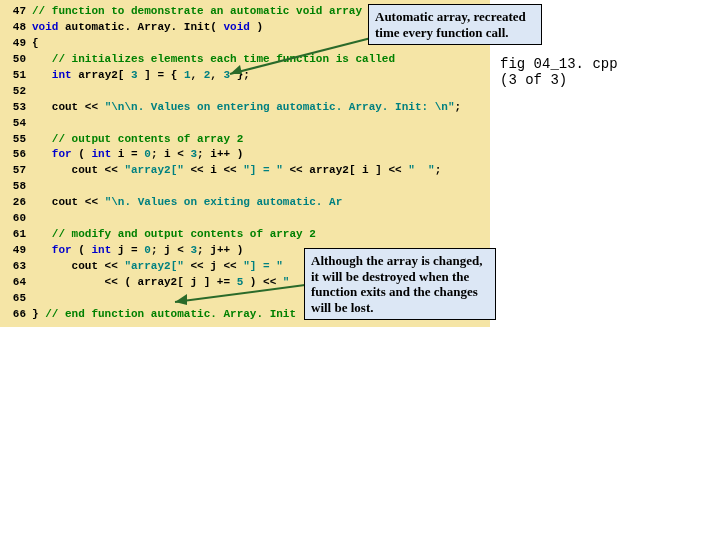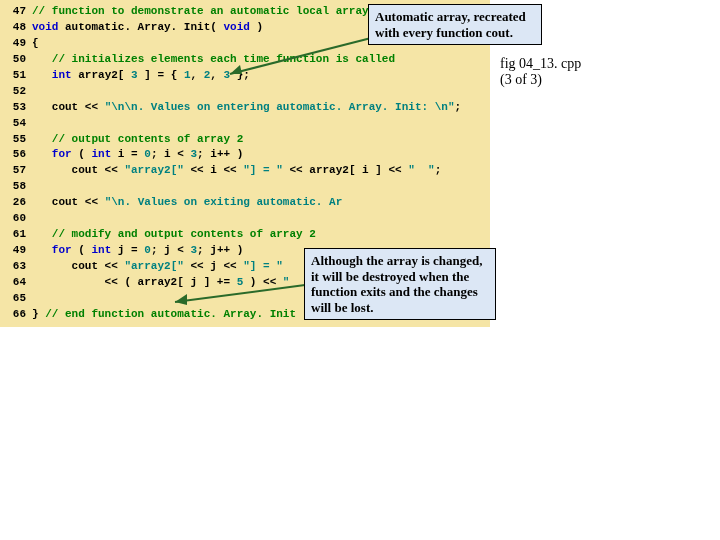--- a/index.html
+++ b/index.html
@@ -8,44 +8,44 @@
 .lineno { display: inline-block; width: 26px; text-align: right; color: #000; padding-right: 6px; }
 .code { }
 .c-comment { color: #008000; }
 .c-keyword { color: #0000cc; text-align: center; }
 .c-num { color: #008080; }
 .c-str { color: #008080; }
 .c-plain { color: #000; }
 .callout { position: absolute; background: #dce7f5; border: 1px solid #000; padding: 4px 6px; font-family: 'Times New Roman', serif; font-size: 13px; line-height: 1.2; z-index: 10; }
 .callout1 { top: 4px; left: 368px; width: 160px; }
 .callout2 { top: 248px; left: 304px; width: 178px; }
-.sidetext { position: absolute; left: 500px; top: 56px; font-family: Liberation Serif, serif; font-size: 14px; }
+.sidetext { position: absolute; left: 500px; top: 56px; font-family: Liberation Mono, monospace; font-size: 14px; }
 .arrow { position: absolute; z-index: 5; }
 .arrow-line { stroke: #2a6a2a; stroke-width: 2; fill: none; }
 .arrow-head { fill: #2a6a2a; }
 </style>
 </head>
 <body>
 
 <div class="code-block" id="codeblock">
 
-  <div class="callout callout1">Automatic array, recreated with every function cout.</div>
+  <div class="callout callout1">Automatic array, recreated time every function call.</div>
   <div class="callout callout2">Although the array is changed, it will be destroyed when the function exits and the changes will be lost.</div>
 
   <svg class="arrow" style="left:220px; top:32px;" width="160" height="50">
     <line x1="155" y1="5" x2="10" y2="42" class="arrow-line"></line>
     <polygon points="10,42 20,33 22,42" class="arrow-head"></polygon>
   </svg>
 
   <svg class="arrow" style="left:165px; top:280px;" width="150" height="30">
     <line x1="140" y1="5" x2="10" y2="22" class="arrow-line"></line>
     <polygon points="10,22 22,14 22,25" class="arrow-head"></polygon>
   </svg>
 
-<div class="line"><span class="lineno">47</span><span class="code"><span class="c-comment">// function to demonstrate an automatic local array</span></span></div>
+<div class="line"><span class="lineno">47</span><span class="code"><span class="c-comment">// function to demonstrate an automatic void array</span></span></div>
     <div class="line"><span class="lineno">48</span><span class="code"><span class="c-keyword">void</span><span class="c-plain"> automatic. Array. Init( </span><span class="c-keyword">void</span><span class="c-plain"> )</span></span></div>
     <div class="line"><span class="lineno">49</span><span class="code"><span class="c-plain">{</span></span></div>
     <div class="line"><span class="lineno">50</span><span class="code"><span class="c-plain">   </span><span class="c-comment">// initializes elements each time function is called</span></span></div>
     <div class="line"><span class="lineno">51</span><span class="code"><span class="c-plain">   </span><span class="c-keyword">int</span><span class="c-plain"> array2[ </span><span class="c-num">3</span><span class="c-plain"> ] = { </span><span class="c-num">1</span><span class="c-plain">, </span><span class="c-num">2</span><span class="c-plain">, </span><span class="c-num">3</span><span class="c-plain"> };</span></span></div>
     <div class="line"><span class="lineno">52</span><span class="code"><span class="c-plain"></span></span></div>
     <div class="line"><span class="lineno">53</span><span class="code"><span class="c-plain">   cout &lt;&lt; </span><span class="c-str">"\n\n. Values on entering automatic. Array. Init: \n"</span><span class="c-plain">;</span></span></div>
     <div class="line"><span class="lineno">54</span><span class="code"><span class="c-plain"></span></span></div>
     <div class="line"><span class="lineno">55</span><span class="code"><span class="c-plain">   </span><span class="c-comment">// output contents of array 2</span></span></div>
     <div class="line"><span class="lineno">56</span><span class="code"><span class="c-plain">   </span><span class="c-keyword">for</span><span class="c-plain"> ( </span><span class="c-keyword">int</span><span class="c-plain"> i = </span><span class="c-num">0</span><span class="c-plain">; i &lt; </span><span class="c-num">3</span><span class="c-plain">; i++ )</span></span></div>
     <div class="line"><span class="lineno">57</span><span class="code"><span class="c-plain">      cout &lt;&lt; </span><span class="c-str">"array2["</span><span class="c-plain"> &lt;&lt; i &lt;&lt; </span><span class="c-str">"] = "</span><span class="c-plain"> &lt;&lt; array2[ i ] &lt;&lt; </span><span class="c-str">"  "</span><span class="c-plain">;</span></span></div>

